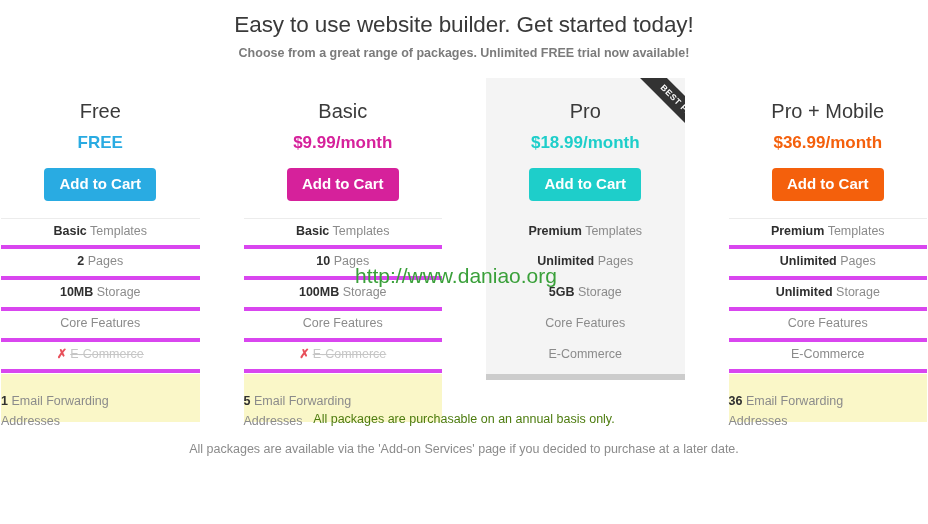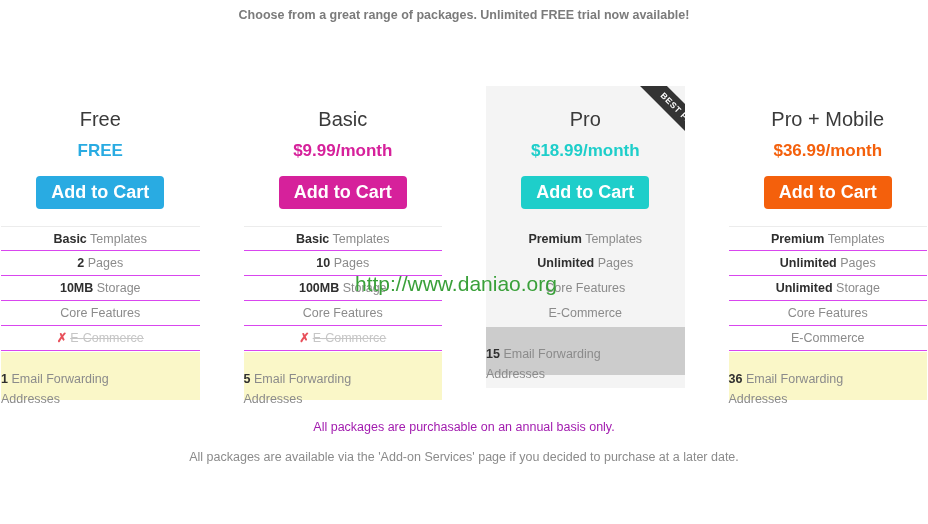--- a/index.html
+++ b/index.html
@@ -76,36 +76,36 @@
     margin-top: 9px;
     line-height: 20px;
   }
 
   .cart-wrap { text-align: center; margin-top: 15px; }
   .cart-btn {
     display: inline-block;
     border: none;
     border-radius: 4px;
     color: #ffffff;
-    font-size: 18px;
+    font-size: 15px;
     font-weight: bold;
     padding: 8px 15px 9px 15px;
     cursor: pointer;
     font-family: "Liberation Sans", sans-serif;
     line-height: 16px;
   }
 
   .features { margin-top: 17px; }
   .feat {
-    height: 25px;
+    height: 31px;
     line-height: 25px;
     text-align: center;
     font-size: 12.5px;
     color: #8b8b8b;
-    border-bottom: 1px solid #d946ef;
+    border-bottom: 4px solid #d946ef;
     white-space: nowrap;
   }
   .feat:first-child { border-top: 1px solid #ececec; }
   .col.featured .feat { border-color: transparent; }
   .feat b { color: #2f2f2f; font-weight: bold; }
   .feat.disabled { color: #c6c6c6; }
   .feat.disabled .ftext { text-decoration: line-through; }
   .xmark {
     color: #e8505b;
     font-weight: bold;
@@ -152,21 +152,21 @@
     left: 14px;
   }
 
   
   .note1 {
     position: absolute;
     top: 412px;
     width: 928px;
     text-align: center;
     font-size: 12.5px;
-    color: #a21caf;
+    color: #4d7c0f;
   }
   .note2 {
     position: absolute;
     top: 442px;
     width: 928px;
     text-align: center;
     font-size: 12.5px;
     color: #8b8b8b;
   }
 
@@ -195,20 +195,21 @@
     font-family: "Liberation Sans", sans-serif;
     pointer-events: none;
     white-space: nowrap;
   }
 </style>
 </head>
 <body>
 
 <div class="page">
 
+  <div class="headline">Easy to use website builder. Get started today!</div>
   <div class="subhead">Choose from a great range of packages. Unlimited FREE trial now available!</div>
 
   <div class="grid">
       <div class="col">
         <div class="col-inner">
           <div class="plan-name">Free</div>
           <div class="plan-price" style="color: rgb(41, 171, 226);">FREE</div>
           <div class="cart-wrap"><button class="cart-btn" style="background: rgb(41, 171, 226);">Add to Cart</button></div>
           <div class="features">
             <div class="feat"><b>Basic</b> <span class="ftext">Templates</span></div>
@@ -239,20 +240,21 @@
         <div class="col-inner">
           <div class="ribbon">
             <div class="ribbon-band">BEST PRICE</div>
           </div>
           <div class="plan-name">Pro</div>
           <div class="plan-price" style="color: rgb(30, 206, 202);">$18.99/month</div>
           <div class="cart-wrap"><button class="cart-btn" style="background: rgb(30, 206, 202);">Add to Cart</button></div>
           <div class="features">
             <div class="feat"><b>Premium</b> <span class="ftext">Templates</span></div>
             <div class="feat"><b>Unlimited</b> <span class="ftext">Pages</span></div>
+            <div class="feat"><b>5GB</b> <span class="ftext">Storage</span></div>
             <div class="feat"><span class="ftext">Core Features</span></div>
             <div class="feat"><span class="ftext">E-Commerce</span></div>
           </div>
           <div class="email-band"><b>15</b> <span>Email Forwarding</span><br><span>Addresses</span></div>
         </div>
       </div>
       <div class="col">
         <div class="col-inner">
           <div class="plan-name">Pro + Mobile</div>
           <div class="plan-price" style="color: rgb(244, 96, 12);">$36.99/month</div>

